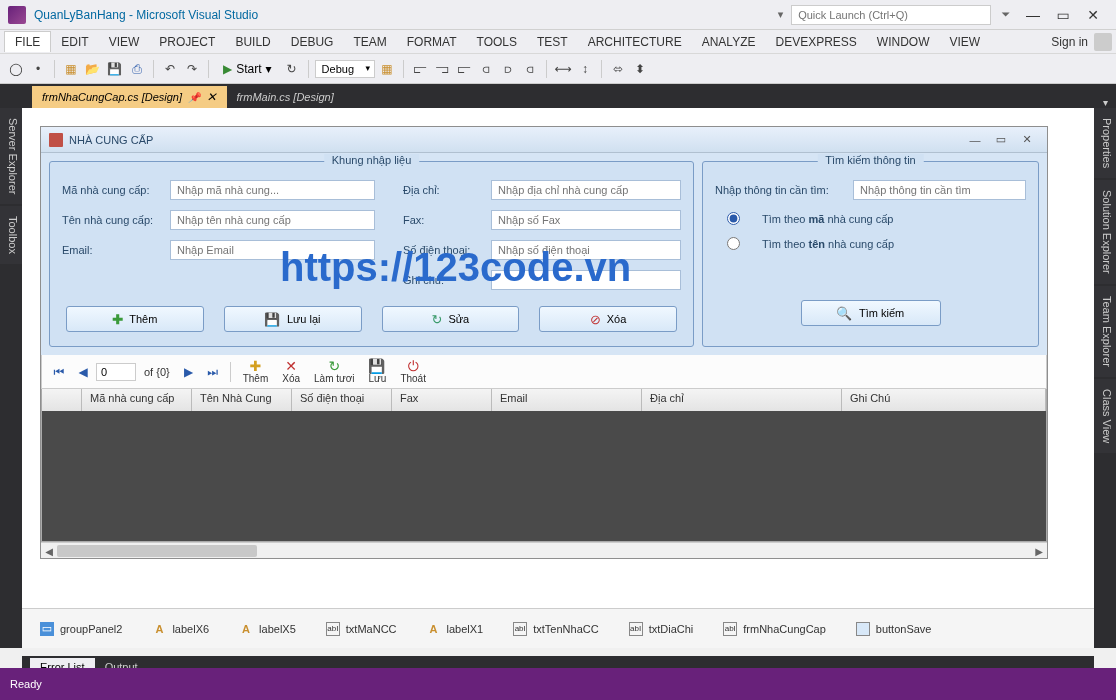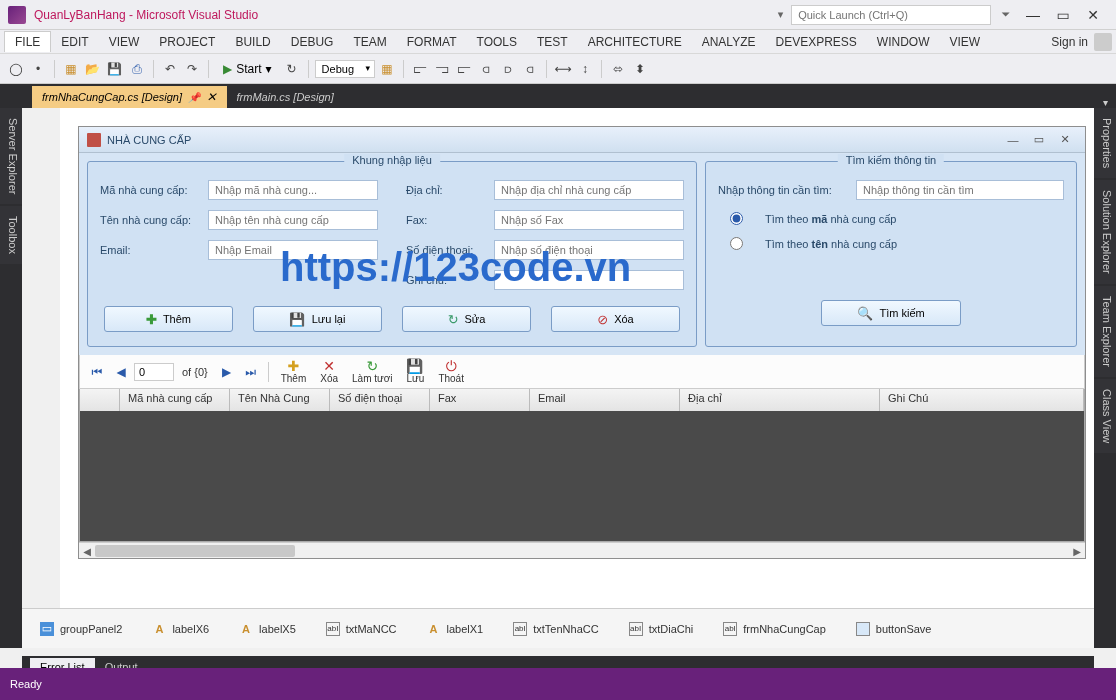--- a/index.html
+++ b/index.html
@@ -1,21 +1,21 @@
 <!DOCTYPE html>
 <html><head>
 <meta charset="utf-8">
 <style>
 * { box-sizing: border-box; margin: 0; padding: 0; font-family: "Segoe UI", Arial, sans-serif; }
 body { width: 1116px; height: 700px; background: #f0f0f0; overflow: hidden; position: relative; }
 
 
 .titlebar { height: 30px; background: #eeeef2; display: flex; align-items: center; padding: 0 8px; border-bottom: 1px solid #d0d0d0; }
 .titlebar .vs-icon { width: 18px; height: 18px; background: linear-gradient(135deg, #68217a, #9a4993); border-radius: 2px; margin-right: 8px; }
-.titlebar .title { font-size: 12px; color: #be185d; flex: 1; }
+.titlebar .title { font-size: 12px; color: #0369a1; flex: 1; }
 .titlebar .quick-launch { width: 200px; height: 20px; border: 1px solid #ccc; font-size: 11px; padding: 1px 6px; color: #999; background: #fff; margin-right: 10px; }
 .titlebar .arrows { font-size: 11px; color: #666; margin-right: 8px; }
 .titlebar .win-btn { width: 30px; height: 20px; display: inline-flex; align-items: center; justify-content: center; font-size: 14px; color: #333; cursor: pointer; }
 
 
 .menubar { height: 24px; background: #eeeef2; display: flex; align-items: center; padding: 0 4px; border-bottom: 1px solid #d8d8d8; }
 .menubar .menu-item { font-size: 12px; color: #333; padding: 3px 10px; cursor: pointer; }
 .menubar .menu-item.file { background: #fff; border: 1px solid #ccc; border-bottom: none; }
 .menubar .spacer { flex: 1; }
 .menubar .signin { font-size: 12px; color: #333; margin-right: 6px; }
@@ -38,42 +38,42 @@
 .tabs .tab .close { font-size: 12px; }
 .tabs .tab-dd { color: #ccc; font-size: 10px; margin-left: auto; margin-right: 8px; }
 
 
 .rail-left { position: absolute; left: 0; top: 108px; width: 22px; height: 540px; background: #2d2d30; display: flex; flex-direction: column; }
 .rail-left .rail-item { writing-mode: vertical-rl; font-size: 11px; color: #ccc; padding: 10px 3px; cursor: pointer; background: #333337; margin-bottom: 2px; }
 .rail-right { position: absolute; right: 0; top: 108px; width: 22px; height: 540px; background: #2d2d30; display: flex; flex-direction: column; }
 .rail-right .rail-item { writing-mode: vertical-rl; font-size: 11px; color: #ccc; padding: 10px 3px; cursor: pointer; background: #333337; margin-bottom: 2px; }
 
 
-.surface { position: absolute; left: 22px; right: 22px; top: 108px; bottom: 52px; background: #fff; overflow: auto; padding: 18px; margin-left: 38px; }
+.surface { position: absolute; left: 22px; right: 22px; top: 108px; bottom: 52px; background: #fff; overflow: auto; padding: 18px; }
 
 
 .form-window { width: 1008px; border: 1px solid #8e8e8e; background: #d6e5f5; position: relative; }
 .form-titlebar { height: 26px; background: linear-gradient(#e8f0fb, #d0e0f0); display: flex; align-items: center; padding: 0 8px; border-bottom: 1px solid #b0c0d0; }
 .form-titlebar .form-icon { width: 14px; height: 14px; background: #c05046; margin-right: 6px; border-radius: 1px; }
 .form-titlebar .form-title { font-size: 11px; color: #2a4a6a; flex: 1; }
 .form-titlebar .form-btn { width: 24px; height: 16px; display: inline-flex; align-items: center; justify-content: center; font-size: 11px; color: #555; cursor: pointer; margin-left: 2px; }
 
 .form-body { padding: 8px; display: flex; gap: 8px; }
 
 
 .groupbox { border: 1px solid #7a9cc6; border-radius: 3px; background: #d0e1f3; position: relative; }
 .groupbox .legend { position: absolute; top: -8px; left: 50%; transform: translateX(-50%); background: #d0e1f3; padding: 0 8px; font-size: 11px; color: #2a4a6a; }
 .gb-input { flex: 0 0 600px; padding: 18px 12px 10px; }
 .gb-search { flex: 1; padding: 18px 12px 10px; }
 
 .field-row { display: flex; align-items: center; margin-bottom: 10px; gap: 8px; }
 .field-row .lbl { font-size: 11px; color: #2a4a6a; width: 100px; }
 .field-row .lbl2 { font-size: 11px; color: #2a4a6a; width: 80px; }
 .field-row .inp { border: 1px solid #a8bed8; font-size: 11px; padding: 3px 6px; color: #888; background: #fff; }
-.field-row .inp.w2 { width: 170px; margin-right: 20px; }
+.field-row .inp.w2 { width: 205px; margin-right: 20px; }
 .field-row .inp.w3 { width: 190px; }
 
 .btn-row { display: flex; gap: 20px; padding: 6px 4px 4px; }
 .fbtn { flex: 1; height: 26px; background: linear-gradient(#f0f8ff, #d8e8f8); border: 1px solid #7a9cc6; border-radius: 3px; font-size: 11px; display: flex; align-items: center; justify-content: center; gap: 6px; cursor: pointer; }
 .fbtn .ico { font-size: 13px; }
 .ico-add { color: #3a9a3a; font-weight: bold; }
 .ico-save { color: #2a5aaa; }
 .ico-edit { color: #3a9a6a; }
 .ico-del { color: #c03030; }
 .ico-search { color: #2a5aaa; }

